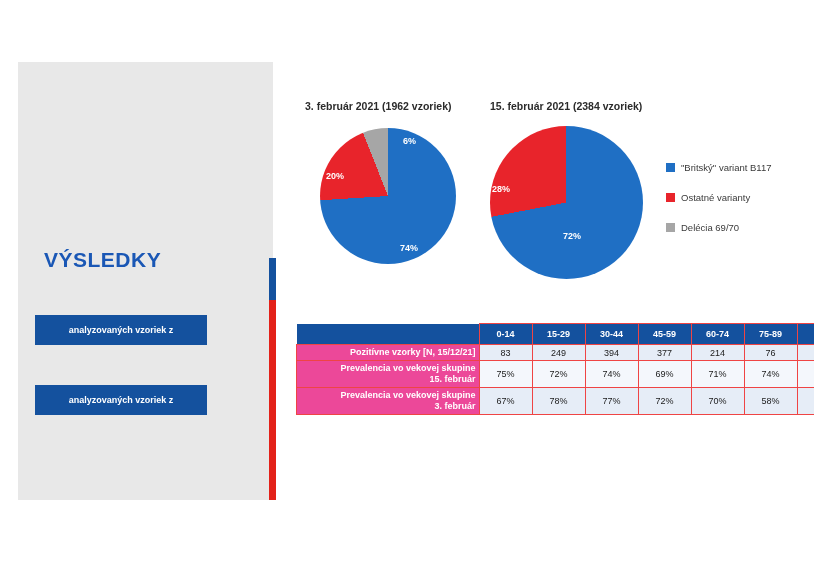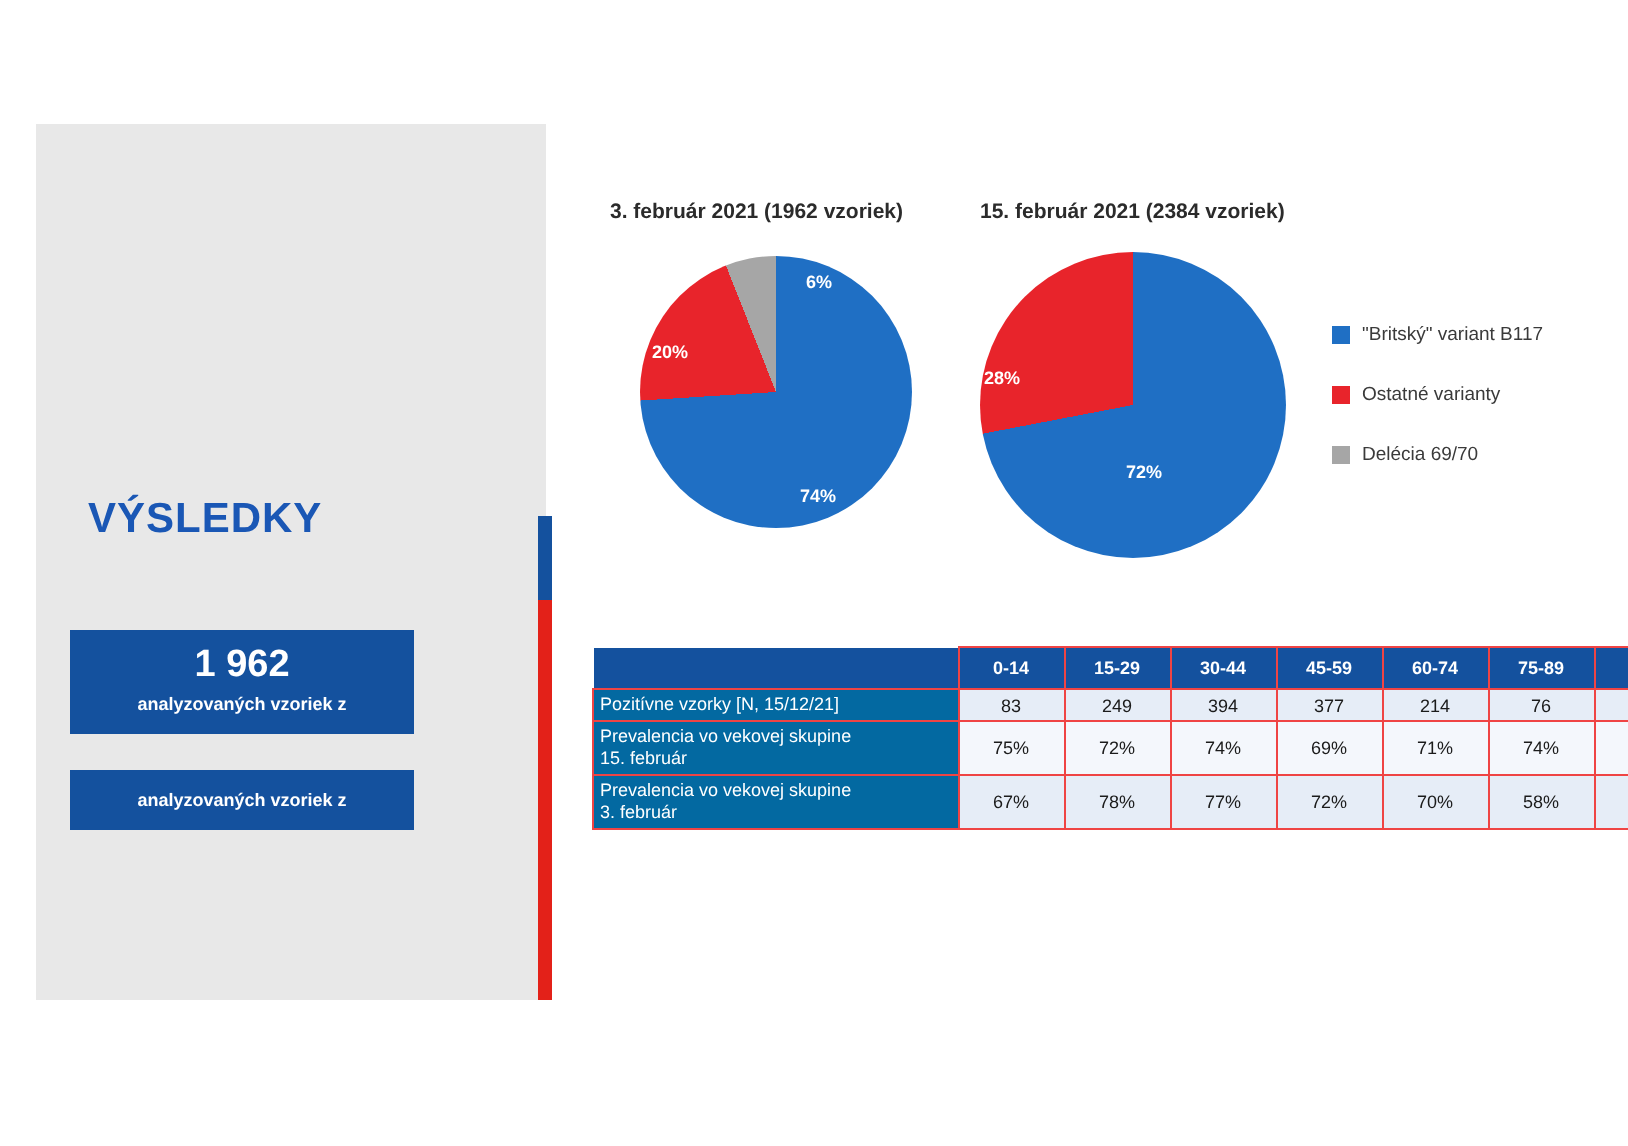--- a/index.html
+++ b/index.html
@@ -157,24 +157,24 @@
     color: #ffffff;
     font-weight: bold;
     height: 16px;
   }
   #data-table thead th.corner {
     background: #14519e;
     border-left: none;
     border-top: none;
   }
   #data-table tbody th.rowhead {
-    background: #0369a1;
-    color: #ffffff;
-    font-weight: normal;
-    text-align: left;
+    background: #ec4899;
+    color: #ffffff;
+    font-weight: bold;
+    text-align: right;
     font-size: 9px;
     line-height: 11px;
   }
   #data-table tbody td {
     background: #e6edf7;
     color: #1b1b1b;
     font-weight: normal;
   }
   #data-table tbody tr.alt td {
     background: #f4f7fc;
@@ -185,21 +185,20 @@
 </head>
 <body>
 
 <div id="left-panel" style="background: rgb(232, 232, 232);"></div>
 <div id="left-accent-blue" style="background: rgb(20, 81, 158);"></div>
 <div id="left-accent-red" style="background: rgb(227, 33, 25);"></div>
 
 <div id="vysledky-title">VÝSLEDKY</div>
 
 <div class="stat-box" id="stat-box-1">
-  <div class="stat-number">1 962</div>
   <div class="stat-caption">analyzovaných vzoriek z</div>
 </div>
 
 <div class="stat-box" id="stat-box-2">
   <div class="stat-caption">analyzovaných vzoriek z</div>
 </div>
 
 <div class="chart-title" id="chart-title-1">3. február 2021 (1962 vzoriek)</div>
 <div class="chart-title" id="chart-title-2">15. február 2021 (2384 vzoriek)</div>
 

